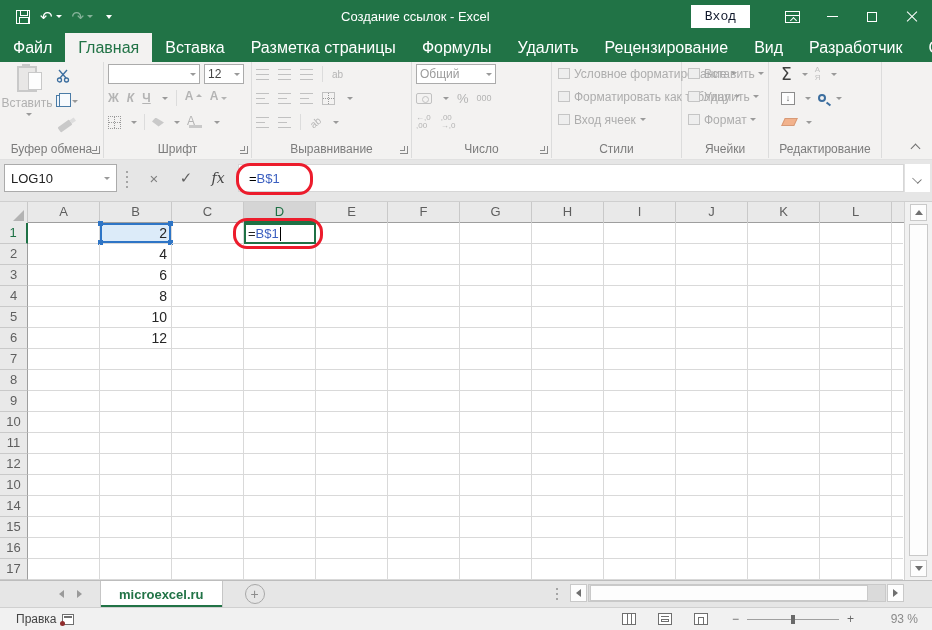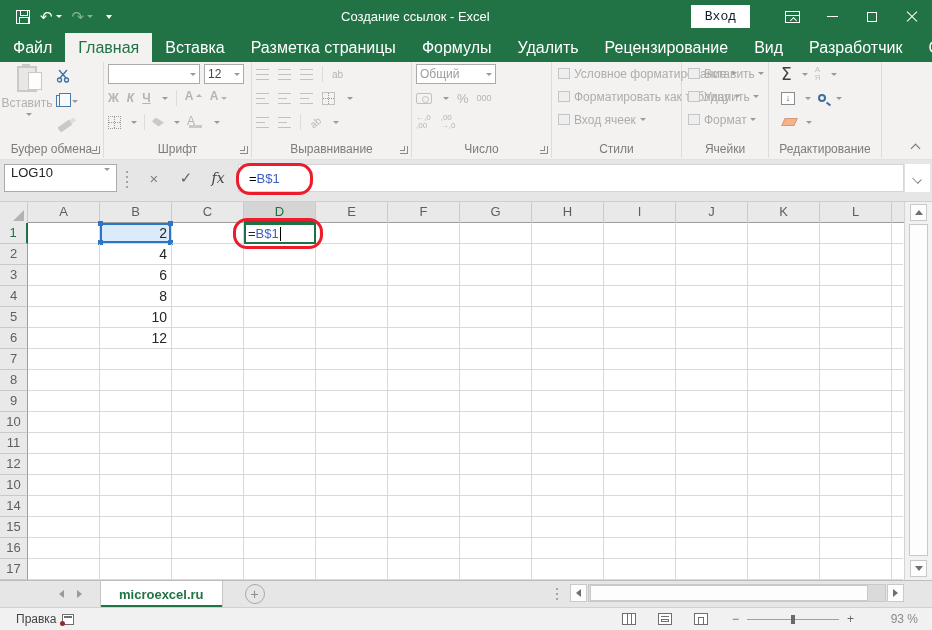--- a/index.html
+++ b/index.html
@@ -86,21 +86,21 @@
   .sortgl { display:flex; flex-direction:column; font-size:8px; line-height:8px; color:#c1c1c1; }
   .filldown { width:14px; height:13px; border:1px solid #8c8c8c; font-size:9px; color:#555; display:flex; align-items:center; justify-content:center; background:#fdfdfd; }
   .lens { width:8px; height:8px; border:2px solid #3c6e9f; border-radius:50%; position:relative; }
   .lens::after { content:""; position:absolute; left:6px; top:7px; width:5px; height:2px; background:#3c6e9f; transform:rotate(40deg); }
   .eraser { width:13px; height:8px; background:#f2b28c; transform:skewX(-25deg); border:1px solid #d79a77; }
   .collapse { position:absolute; right:12px; bottom:8px; width:9px; height:9px; }
   .collapse::before { content:""; position:absolute; left:1px; top:3px; width:6px; height:6px; border-left:1.5px solid #6f6f6f; border-top:1.5px solid #6f6f6f; transform:rotate(45deg); }
 
   
   .formularow { position:absolute; left:0; top:160px; width:932px; height:42px; background:#e6e6e6; border-bottom:1px solid #cfcfcf; }
-  .namebox { position:absolute; left:4px; top:4px; width:113px; height:28px; background:#fff; border:1px solid #ababab; display:flex; align-items:flex-start; padding:0 6px; font-size:13px; color:#222; }
+  .namebox { position:absolute; left:4px; top:4px; width:113px; height:28px; background:#fff; border:1px solid #ababab; display:flex; align-items:center; padding:0 6px; font-size:13px; color:#222; }
   .fgrip { position:absolute; left:126px; top:11px; width:2px; height:2px; border-radius:50%; background:#8f8f8f; box-shadow:0 5px 0 #8f8f8f, 0 10px 0 #8f8f8f, 0 15px 0 #8f8f8f; }
   .fbtn { position:absolute; top:4px; height:28px; width:28px; display:flex; align-items:center; justify-content:center; font-size:14px; color:#808080; }
   .fx { font-style:italic; font-family:"DejaVu Serif", serif; color:#444; font-size:14px; }
   .finput { position:absolute; left:238px; top:4px; width:666px; height:28px; background:#fff; border:1px solid #d6d6d6; display:flex; align-items:center; padding-left:10px; font-size:13px; color:#000; }
   .finput .ref { color:#3b5fc0; }
   .fexpand { position:absolute; left:904px; top:4px; width:26px; height:28px; background:#fff; border-left:1px solid #e0e0e0; }
   .fexpand::before { content:""; position:absolute; left:8px; top:11px; width:7px; height:7px; border-right:1.5px solid #6f6f6f; border-bottom:1.5px solid #6f6f6f; transform:rotate(45deg) scaleY(.7); }
 
   
   .grid-area { position:absolute; left:0; top:202px; width:904px; height:378px; background:#fff; }

